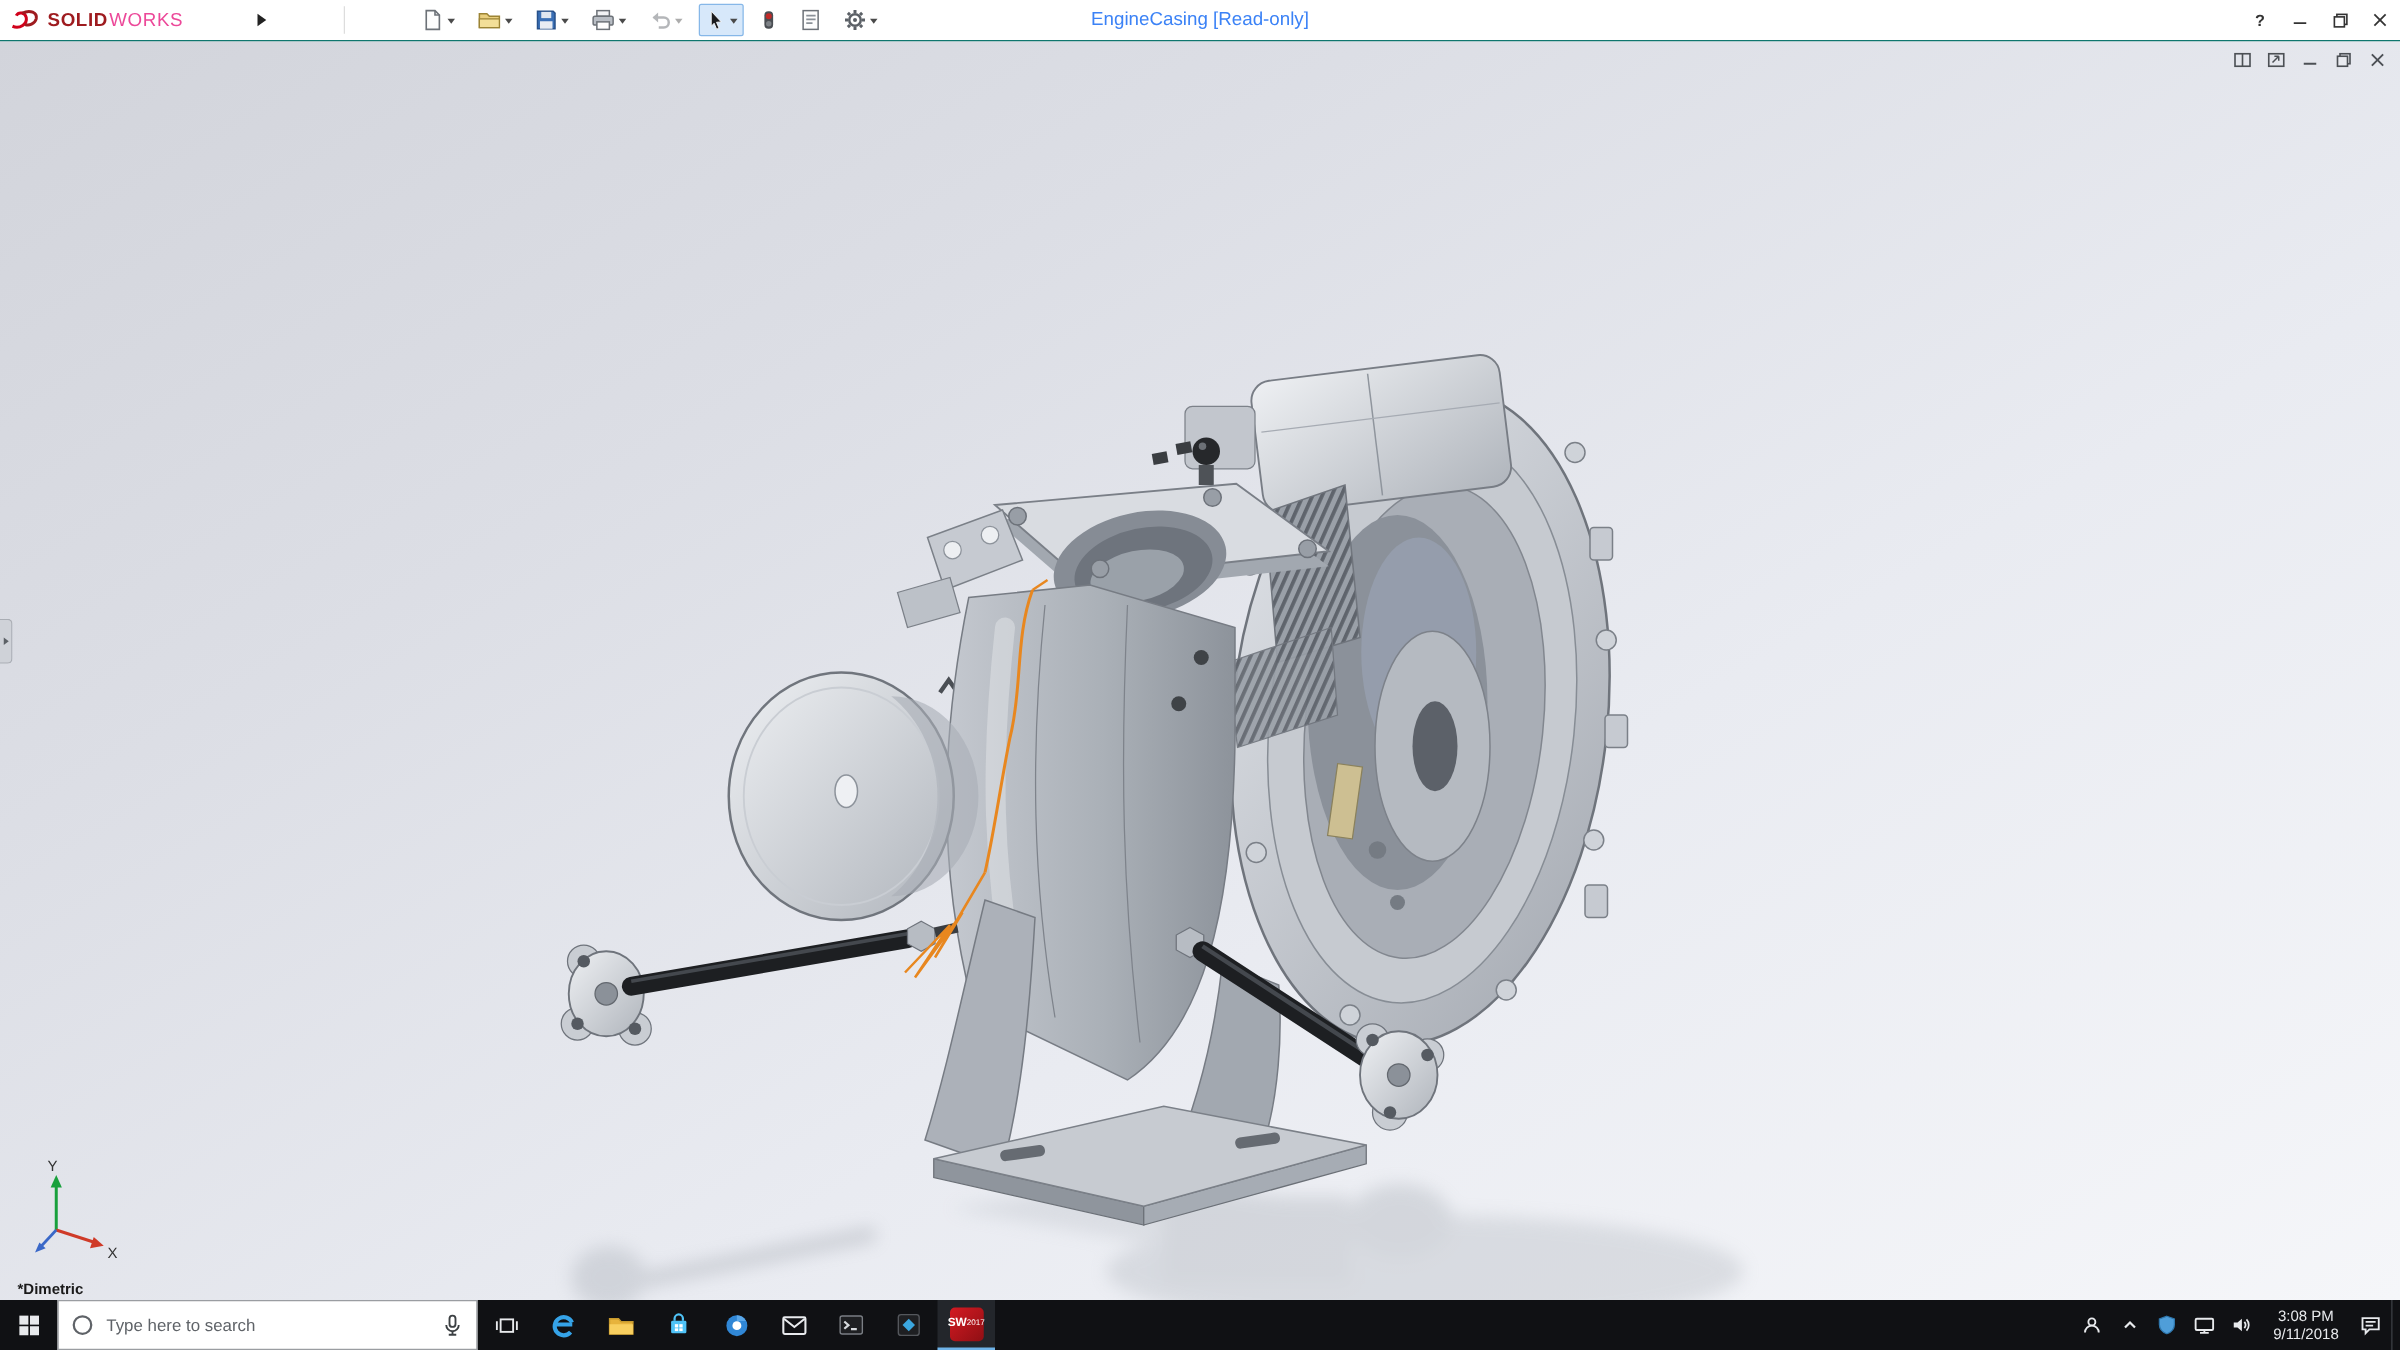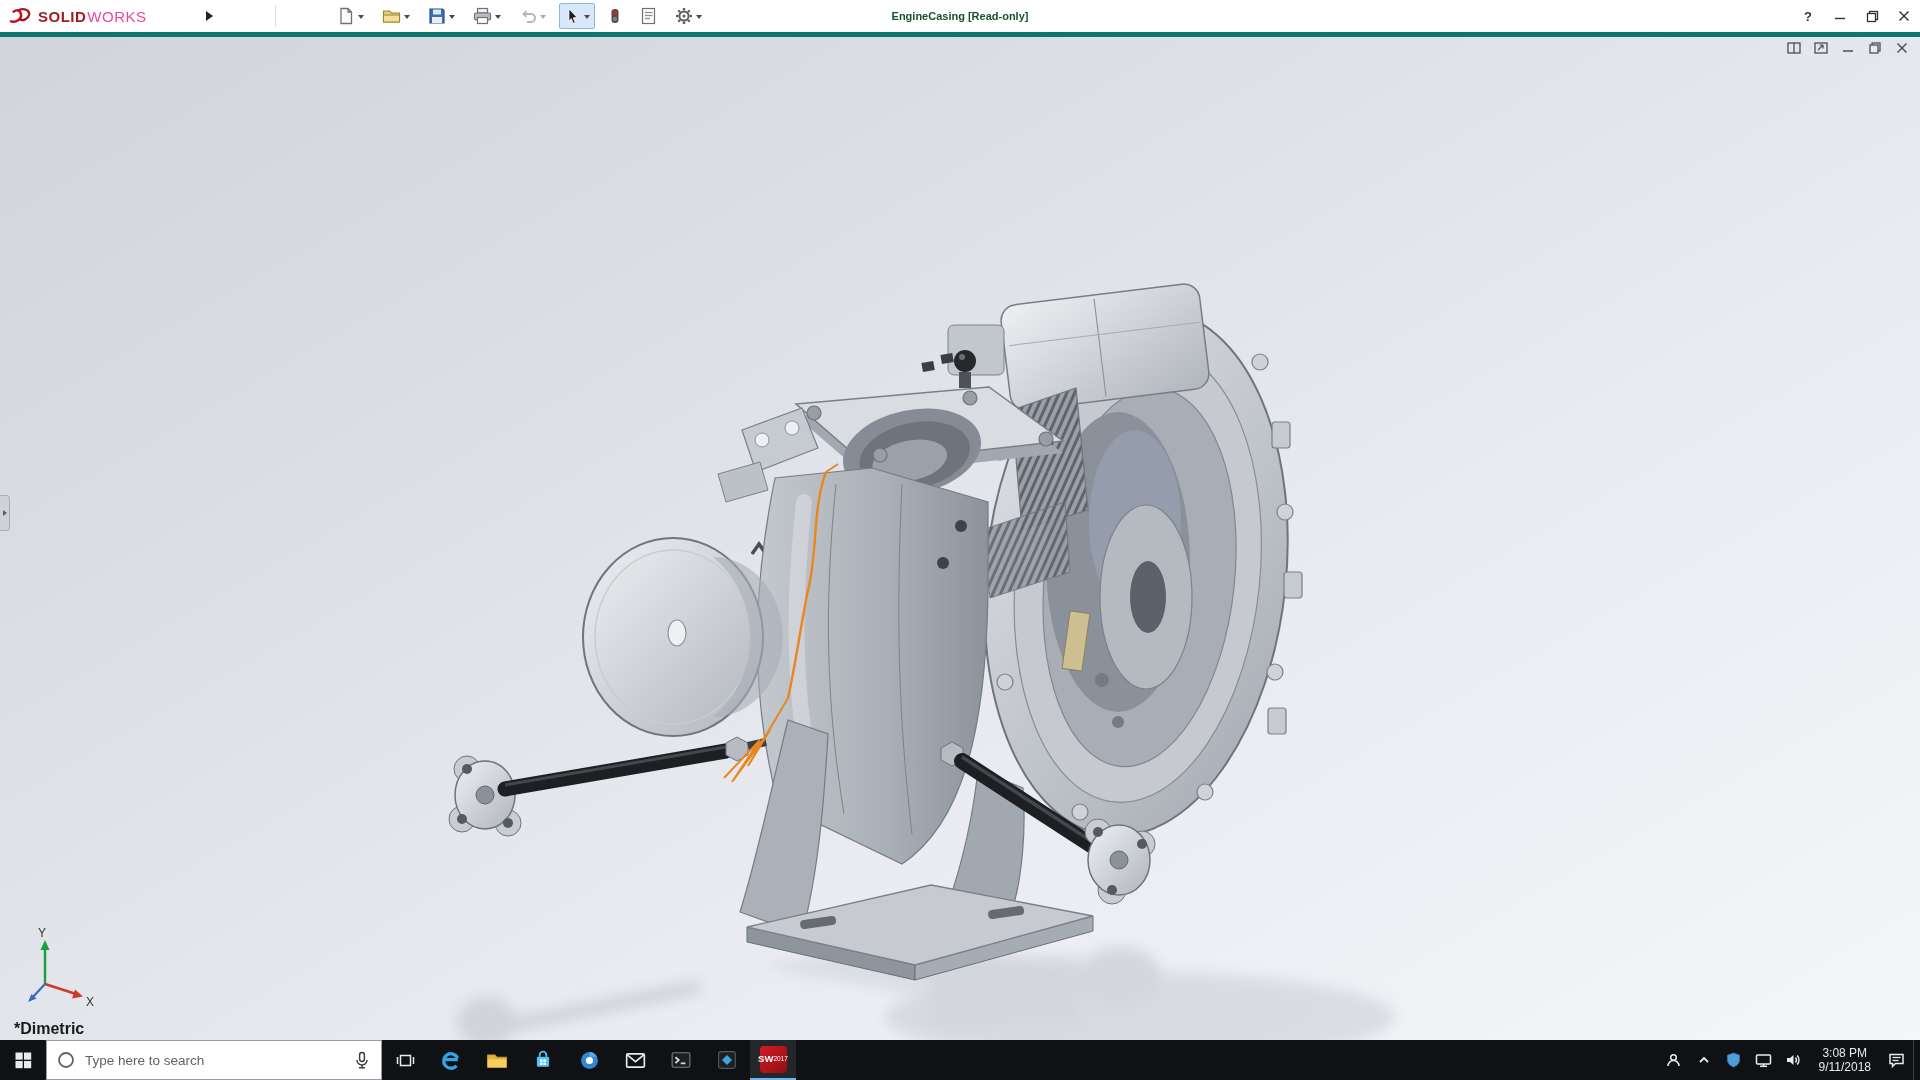--- a/index.html
+++ b/index.html
@@ -4,54 +4,54 @@
 <style>
   html,body{margin:0;padding:0;}
   body{
     width:1920px;height:1080px;overflow:hidden;position:relative;
     font-family:"Liberation Sans","DejaVu Sans",sans-serif;background:#fff;
     -webkit-font-smoothing:antialiased;
   }
   
   .titlebar{
     position:absolute;top:0;left:0;width:1920px;height:32px;background:#ffffff;
-    border-bottom:5px solid #0f766e;display:flex;align-items:center;z-index:30;gap:48px;
+    border-bottom:1px solid #0f766e;display:flex;align-items:center;z-index:30;gap:48px;
   }
   .brand{display:flex;align-items:center;gap:4px;padding:0 6px 0 8px;}
   .b-solid{font-weight:bold;font-size:15px;color:#9e1b1f;letter-spacing:.5px;}
   .b-works{font-size:15px;color:#ec4899;letter-spacing:.5px;margin-left:-3px;}
   .flyout{width:18px;height:26px;display:flex;align-items:center;justify-content:center;cursor:pointer;}
   .flyout i{width:0;height:0;border-top:5px solid transparent;border-bottom:5px solid transparent;border-left:7px solid #222;}
   .tb-sep{width:1px;height:22px;background:#ddd;margin:0 8px;}
   .toolbar{display:flex;align-items:center;gap:8px;}
   .tbtn{display:flex;align-items:center;gap:3px;padding:3px 4px;border:1px solid transparent;border-radius:2px;cursor:pointer;}
   .tbtn.active{background:#d7e8fa;border-color:#86b7e8;}
   .tbtn.disabled{opacity:.45;}
   .dd{width:0;height:0;border-left:3.5px solid transparent;border-right:3.5px solid transparent;border-top:4px solid #4a4a4a;margin-top:2px;}
   .title{
     position:absolute;left:50%;transform:translateX(-50%);top:0;line-height:32px;
-    font-size:11px;color:#14532d;white-space:nowrap;font-weight:bold;
+    font-size:15px;color:#3b82f6;white-space:nowrap;
   }
   .win-controls{margin-left:auto;display:flex;align-items:center;height:32px;}
   .wbtn{width:32px;height:32px;display:flex;align-items:center;justify-content:center;cursor:pointer;font-size:13px;font-weight:bold;color:#333;}
   
   .viewport{
     position:absolute;top:32px;left:0;width:1920px;height:1008px;
     background:linear-gradient(150deg,#d2d4db 0%,#dcdee5 30%,#e9ebf1 62%,#f5f6f9 100%);
   }
   .model{position:absolute;inset:0;width:100%;height:100%;}
   .doc-controls{position:absolute;top:6px;right:8px;display:flex;gap:7px;z-index:5;}
   .dbtn{width:20px;height:20px;display:flex;align-items:center;justify-content:center;cursor:pointer;}
   .left-tab{
     position:absolute;left:0;top:463px;width:9px;height:34px;background:#cfd2d8;
     border:1px solid #a9adb4;border-left:none;border-radius:0 4px 4px 0;
     display:flex;align-items:center;justify-content:center;cursor:pointer;
   }
   .left-tab i{width:0;height:0;border-top:3.5px solid transparent;border-bottom:3.5px solid transparent;border-left:4.5px solid #5c6166;}
-  .view-label{position:absolute;left:14px;bottom:2px;font-size:16px;font-weight:bold;color:#1a1a1a;}
+  .view-label{position:absolute;left:14px;bottom:2px;font-size:12px;font-weight:bold;color:#1a1a1a;}
   
   .taskbar{
     position:absolute;bottom:0;left:0;width:1920px;height:40px;background:#101114;
     display:flex;align-items:stretch;z-index:40;color:#e8eaed;
   }
   .taskbar button{background:none;border:none;padding:0;margin:0;color:inherit;cursor:pointer;}
   .tb{width:46px;display:flex;align-items:center;justify-content:center;}
   .tb.active-app{background:#23262b;border-bottom:2.5px solid #6fb3e8;box-sizing:border-box;}
   .searchbox{
     width:336px;background:#ffffff;display:flex;align-items:center;gap:8px;

